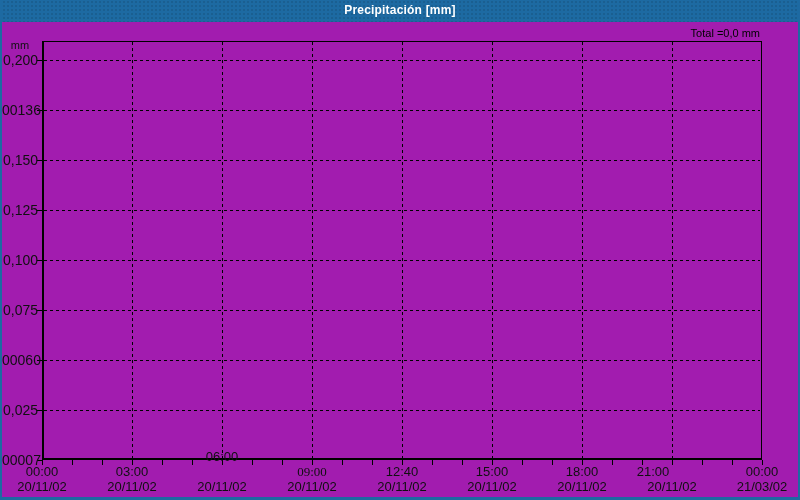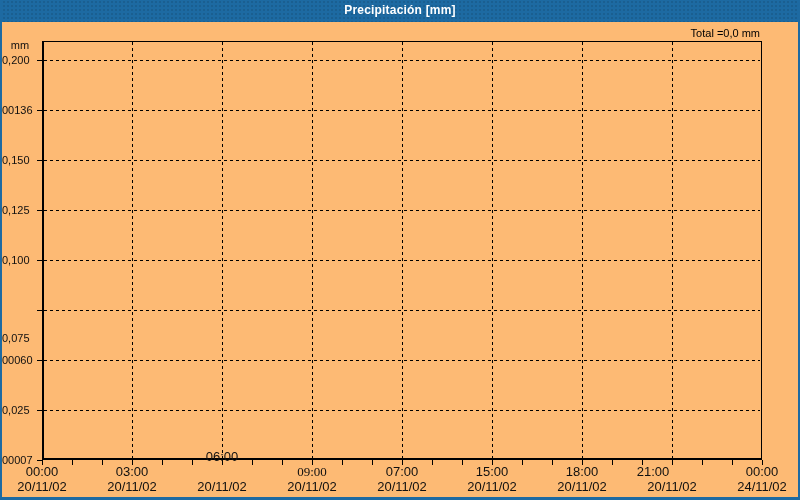--- a/index.html
+++ b/index.html
@@ -2,21 +2,21 @@
 <html><head>
 <meta charset="utf-8">
 <style>
   html, body { margin: 0; padding: 0; background: #ffffff; }
   * { box-sizing: border-box; }
 
   #window {
     position: relative;
     width: 800px;
     height: 500px;
-    background: #fdba74;
+    background: #a21caf;
     border-left: 2px solid #1d6aa2;
     border-right: 2px solid #1d6aa2;
     border-bottom: 3px solid #1d6aa2;
     font-family: "Liberation Sans", "DejaVu Sans", sans-serif;
     color: #101010;
   }
 
   #titlebar {
     height: 22px;
     background-color: #1d6aa2;
@@ -49,25 +49,25 @@
     left: 0;
     top: 17px;
     width: 36px;
     text-align: center;
     font-size: 11px;
   }
 
   .y-tick-label {
     position: absolute;
     left: 0;
-    width: 16px;
+    width: 36px;
     height: 12px;
     line-height: 12px;
     text-align: right;
-    font-size: 11px;
+    font-size: 14px;
     white-space: nowrap;
   }
 
   .x-tick-label {
     position: absolute;
     width: 70px;
     height: 12px;
     line-height: 12px;
     text-align: center;
     font-size: 13px;
@@ -149,39 +149,39 @@
         <line x1="698.5" y1="419" x2="698.5" y2="424" stroke="#000000" stroke-width="1"></line>
         <line x1="728.5" y1="419" x2="728.5" y2="424" stroke="#000000" stroke-width="1"></line>
       </svg>
 
     <div id="y-labels">
         <div class="y-tick-label" style="top: 32px;">0,200</div>
         <div class="y-tick-label" style="top: 82px;">00136</div>
         <div class="y-tick-label" style="top: 132px;">0,150</div>
         <div class="y-tick-label" style="top: 182px;">0,125</div>
         <div class="y-tick-label" style="top: 232px;">0,100</div>
-        <div class="y-tick-label" style="top: 282px; margin-top: 28px;">0,075</div>
+        <div class="y-tick-label" style="top: 282px;">0,075</div>
         <div class="y-tick-label" style="top: 332px;">00060</div>
         <div class="y-tick-label" style="top: 382px;">0,025</div>
         <div class="y-tick-label" style="top: 432px;">00007</div>
       </div>
     <div id="x-labels">
         <div class="x-tick-label" style="left: 5px; top: 444px;">00:00</div>
         <div class="x-tick-label" style="left: 5px; top: 459px;">20/11/02</div>
         <div class="x-tick-label" style="left: 95px; top: 444px;">03:00</div>
         <div class="x-tick-label" style="left: 95px; top: 459px;">20/11/02</div>
         <div class="x-tick-label" style="left: 185px; top: 429px;">06:00</div>
         <div class="x-tick-label" style="left: 185px; top: 459px;">20/11/02</div>
         <div class="x-tick-label" style="left: 275px; top: 444px; font-family: Liberation Serif, serif;">09:00</div>
         <div class="x-tick-label" style="left: 275px; top: 459px;">20/11/02</div>
-        <div class="x-tick-label" style="left: 365px; top: 444px;">07:00</div>
+        <div class="x-tick-label" style="left: 365px; top: 444px;">12:40</div>
         <div class="x-tick-label" style="left: 365px; top: 459px;">20/11/02</div>
         <div class="x-tick-label" style="left: 455px; top: 444px;">15:00</div>
         <div class="x-tick-label" style="left: 455px; top: 459px;">20/11/02</div>
         <div class="x-tick-label" style="left: 545px; top: 444px;">18:00</div>
         <div class="x-tick-label" style="left: 545px; top: 459px;">20/11/02</div>
         <div class="x-tick-label" style="left: 616px; top: 444px;">21:00</div>
         <div class="x-tick-label" style="left: 635px; top: 459px;">20/11/02</div>
         <div class="x-tick-label" style="left: 725px; top: 444px;">00:00</div>
-        <div class="x-tick-label" style="left: 725px; top: 459px;">24/11/02</div>
+        <div class="x-tick-label" style="left: 725px; top: 459px;">21/03/02</div>
       </div>
   </div>
 </div>
 
 </body></html>

